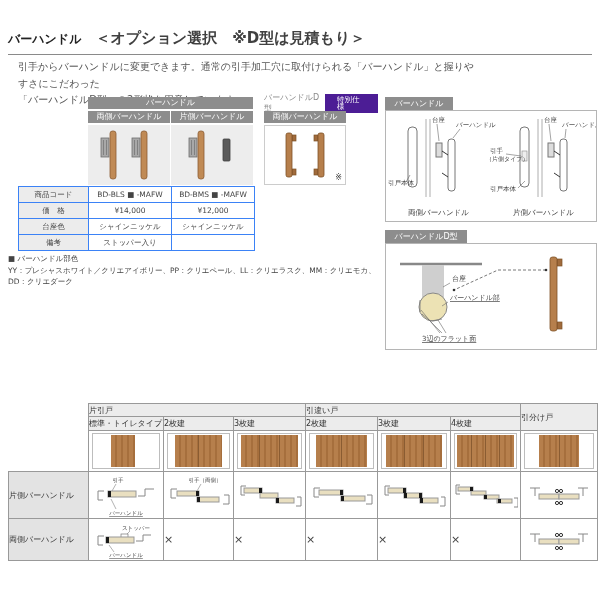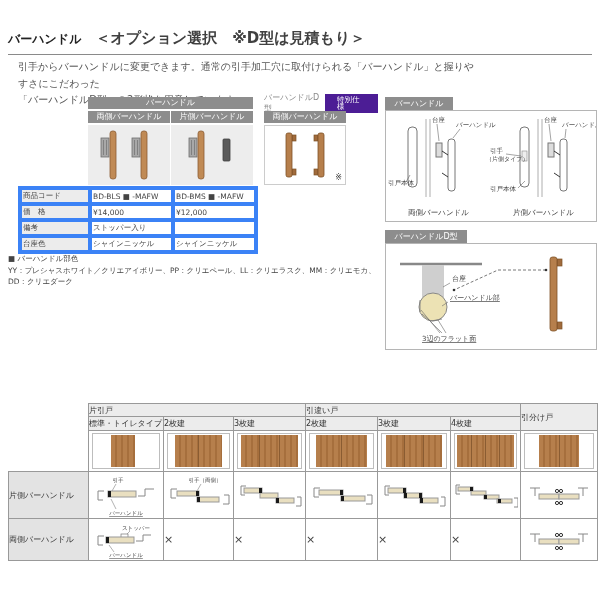--- a/index.html
+++ b/index.html
@@ -14,21 +14,21 @@
 
 .gray-bar{background:#8d8d8d;color:#fff;font-size:8px;display:flex;align-items:center;justify-content:center;line-height:1}
 .dtype-head{left:264px;top:97px;width:114px;height:12px;display:flex;align-items:center}
 .dtype-title{font-size:8px;color:#8a8a8a}
 .badge{background:#4c1d95;color:#fff;font-size:7.5px;padding:2px 12px;line-height:1}
 .imgcell{background:#ededed;display:flex;align-items:center;justify-content:center}
 .imgcell-w{background:#fff;border:1px solid #ccc;position:relative}
 .kome{position:absolute;right:3px;bottom:2px;font-size:8px;color:#444}
 
 .ptable{position:absolute;border-collapse:collapse;table-layout:fixed}
-.ptable th,.ptable td{border:4px solid #3b82f6;height:16px;font-size:7.5px;font-weight:normal;text-align:left;vertical-align:middle;padding:0 1px;background:#fff;color:#444}
+.ptable th,.ptable td{border:1px solid #3b82f6;height:16px;font-size:7.5px;font-weight:normal;text-align:center;vertical-align:middle;padding:0 1px;background:#fff;color:#444}
 .ptable th{background:#ececec}
 .cnote{left:8px;top:253px;width:380px;font-size:7.5px;color:#444;line-height:1.55}
 
 .tab{color:#fff}
 .dbox{border:1px solid #b5b5b5;background:#fff}
 .dcaps{position:absolute;left:0;right:0;bottom:3px;display:flex}
 .dcaps div{flex:1;text-align:center;font-size:7.5px;color:#444}
 
 .notice{left:8px;top:280px;width:368px;height:96px;background:#f0ebe1;padding:9px 10px 6px 10px}
 .notice .star{font-size:8.5px;color:#444;line-height:1.5;text-indent:-1em;padding-left:1em}
@@ -122,28 +122,28 @@
           <th>商品コード</th>
         <td>BD-BLS ■ -MAFW</td>
         <td>BD-BMS ■ -MAFW</td>
         </tr>
     <tr>
           <th>価　格</th>
         <td>¥14,000</td>
         <td>¥12,000</td>
         </tr>
     <tr>
+          <th>台座色</th>
+        <td>シャインニッケル</td>
+        <td>シャインニッケル</td>
+        </tr>
+    <tr>
           <th>備考</th>
         <td>ストッパー入り</td>
         <td></td>
-        </tr>
-    <tr>
-          <th>台座色</th>
-        <td>シャインニッケル</td>
-        <td>シャインニッケル</td>
         </tr>
   </tbody>
     </table>
 
 
   <div class="abs cnote">
     <div>■ バーハンドル部色</div>
     <div>YY：プレシャスホワイト／クリエアイボリー、PP：クリエペール、LL：クリエラスク、MM：クリエモカ、DD：クリエダーク</div>
   </div>
 

